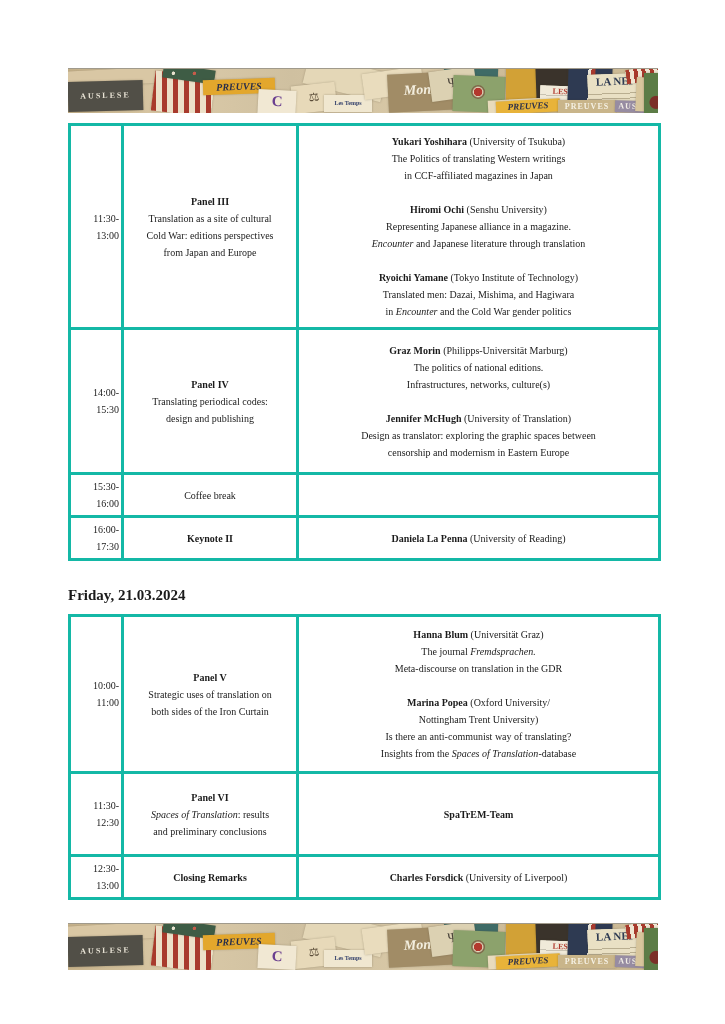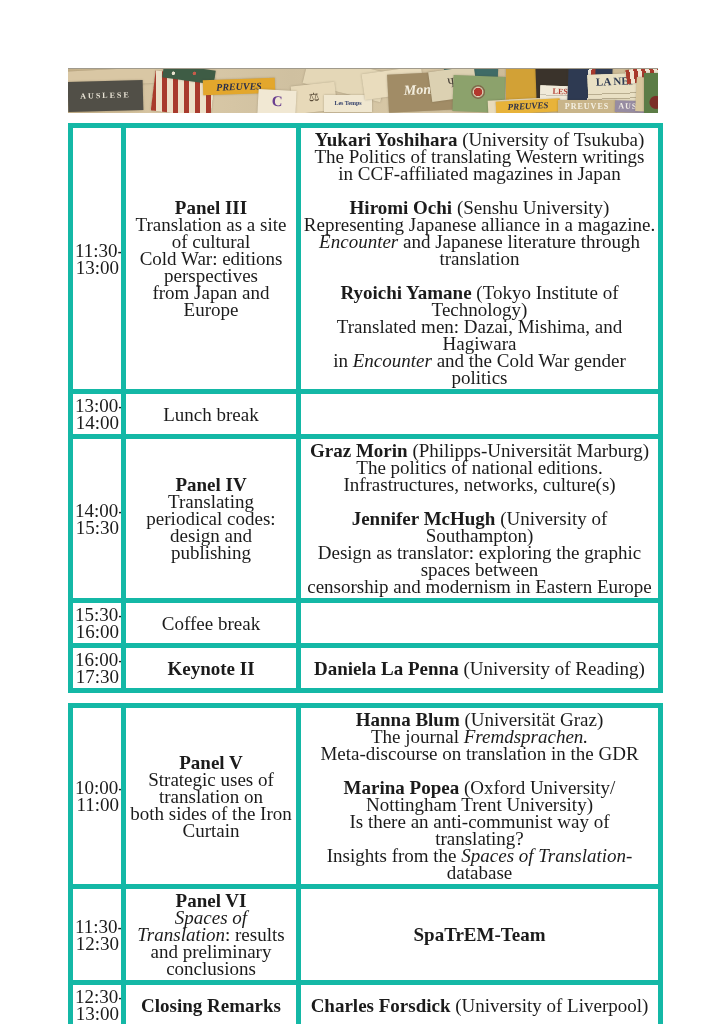--- a/index.html
+++ b/index.html
@@ -65,21 +65,21 @@
   .bp-vitruv{left:568px;top:9px;width:40px;height:34px;background:#d8c69c;transform:rotate(3deg);}
   .bp-vitruv::after{content:"";position:absolute;left:11px;top:7px;width:16px;height:16px;border-radius:50%;border:1.5px solid #8a6f4a;}
   .bp-flags{left:558px;top:-2px;width:46px;height:14px;transform:rotate(-8deg);
     background:repeating-linear-gradient(90deg,#a83a2c 0 4px,#efe6d2 4px 8px);}
   .bp-foliage{left:576px;top:4px;width:40px;height:42px;background:#5c7c46;
     background-image:radial-gradient(circle at 30% 70%,#7b2f28 6px,transparent 7px),radial-gradient(circle at 70% 30%,#46603a 5px,transparent 6px);}
 
   
   table.sched{border-collapse:collapse;width:590px;table-layout:fixed;margin-top:10px;}
   table.sched td{
-    border:5px solid #14b8a6;font-size:19px;line-height:17px;
+    border:3px solid #14b8a6;font-size:10px;line-height:17px;
     vertical-align:middle;padding:3px 2px;overflow:hidden;
   }
   td.time{text-align:right;padding-left:6px;white-space:pre-line;}
   td.panel,td.speakers{text-align:center;}
   .b{font-weight:bold;}
   .i{font-style:italic;}
   tr.h203 td{height:195px;} tr.h144 td{height:136px;} tr.h33 td{height:25px;}
   tr.h31 td{height:23px;} tr.h32 td{height:24px;} tr.h156 td{height:148px;}
   tr.h82 td{height:74px;}
 
@@ -149,42 +149,34 @@
             <div class="tline">&nbsp;</div>
             <div class="tline"><span class="b">Hiromi Ochi</span><span> (Senshu University)</span></div>
             <div class="tline"><span>Representing Japanese alliance in a magazine.</span></div>
             <div class="tline"><span class="i">Encounter</span><span> and Japanese literature through translation</span></div>
             <div class="tline">&nbsp;</div>
             <div class="tline"><span class="b">Ryoichi Yamane</span><span> (Tokyo Institute of Technology)</span></div>
             <div class="tline"><span>Translated men: Dazai, Mishima, and Hagiwara</span></div>
             <div class="tline"><span>in </span><span class="i">Encounter</span><span> and the Cold War gender politics</span></div>
           </td>
       </tr>
-      <tr class="h33">
-        <td class="time">13:00-
-14:00</td>
-        <td class="panel">
-            <div class="tline"><span>Lunch break</span></div>
-          </td>
-        <td class="speakers"></td>
-      </tr>
       <tr class="h144">
         <td class="time">14:00-
 15:30</td>
         <td class="panel">
             <div class="tline"><span class="b">Panel IV</span></div>
             <div class="tline"><span>Translating periodical codes:</span></div>
             <div class="tline"><span>design and publishing</span></div>
           </td>
         <td class="speakers">
             <div class="tline"><span class="b">Graz Morin</span><span> (Philipps-Universität Marburg)</span></div>
             <div class="tline"><span>The politics of national editions.</span></div>
             <div class="tline"><span>Infrastructures, networks, culture(s)</span></div>
             <div class="tline">&nbsp;</div>
-            <div class="tline"><span class="b">Jennifer McHugh</span><span> (University of Southampton)</span></div>
+            <div class="tline"><span class="b">Jennifer McHugh</span><span> (University of Translation)</span></div>
             <div class="tline"><span>Design as translator: exploring the graphic spaces between</span></div>
             <div class="tline"><span>censorship and modernism in Eastern Europe</span></div>
           </td>
       </tr>
       <tr class="h31">
         <td class="time">15:30-
 16:00</td>
         <td class="panel">
             <div class="tline"><span>Coffee break</span></div>
           </td>
@@ -196,20 +188,21 @@
         <td class="panel">
             <div class="tline"><span class="b">Keynote II</span></div>
           </td>
         <td class="speakers">
             <div class="tline"><span class="b">Daniela La Penna</span><span> (University of Reading)</span></div>
           </td>
       </tr>
     </tbody>
   </table>
 
+  <div class="day-heading">Friday, 21.03.2024</div>
 
   <table class="sched tbl2">
     <colgroup>
         <col style="width:53px">
         <col style="width:175px">
         <col style="width:362px">
       </colgroup>
     <tbody>
       <tr class="h156">
         <td class="time">10:00-

